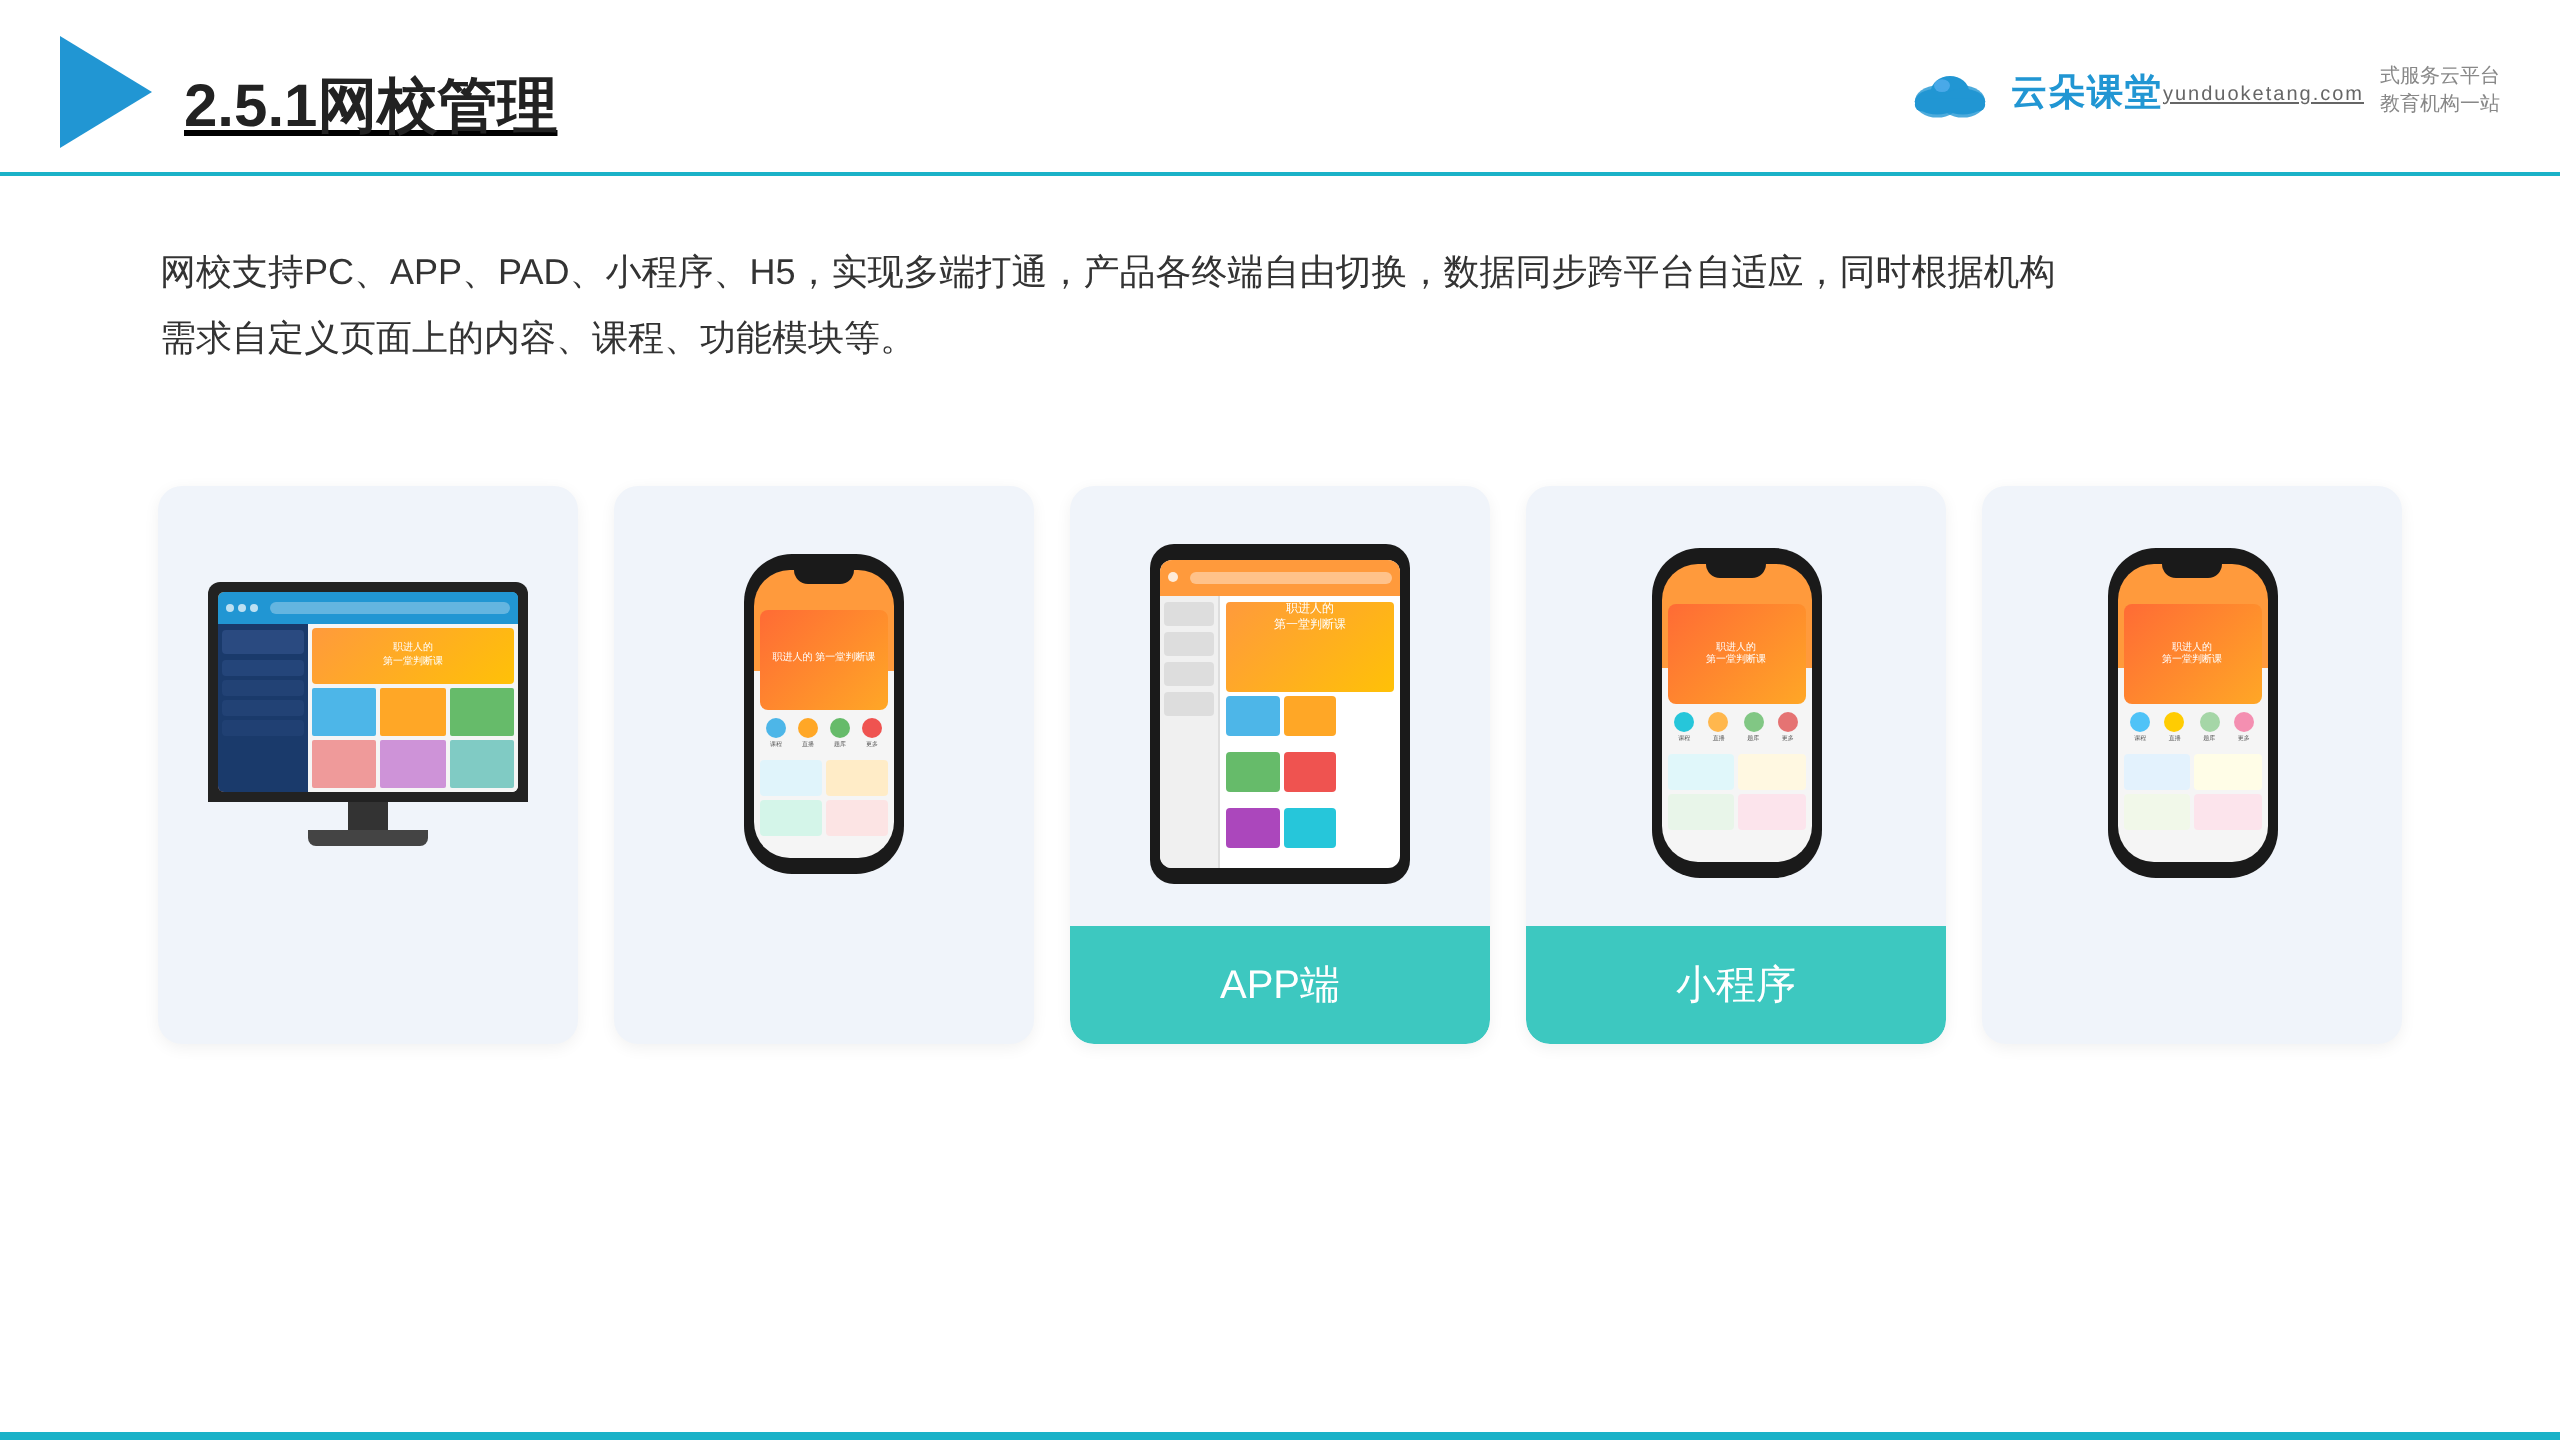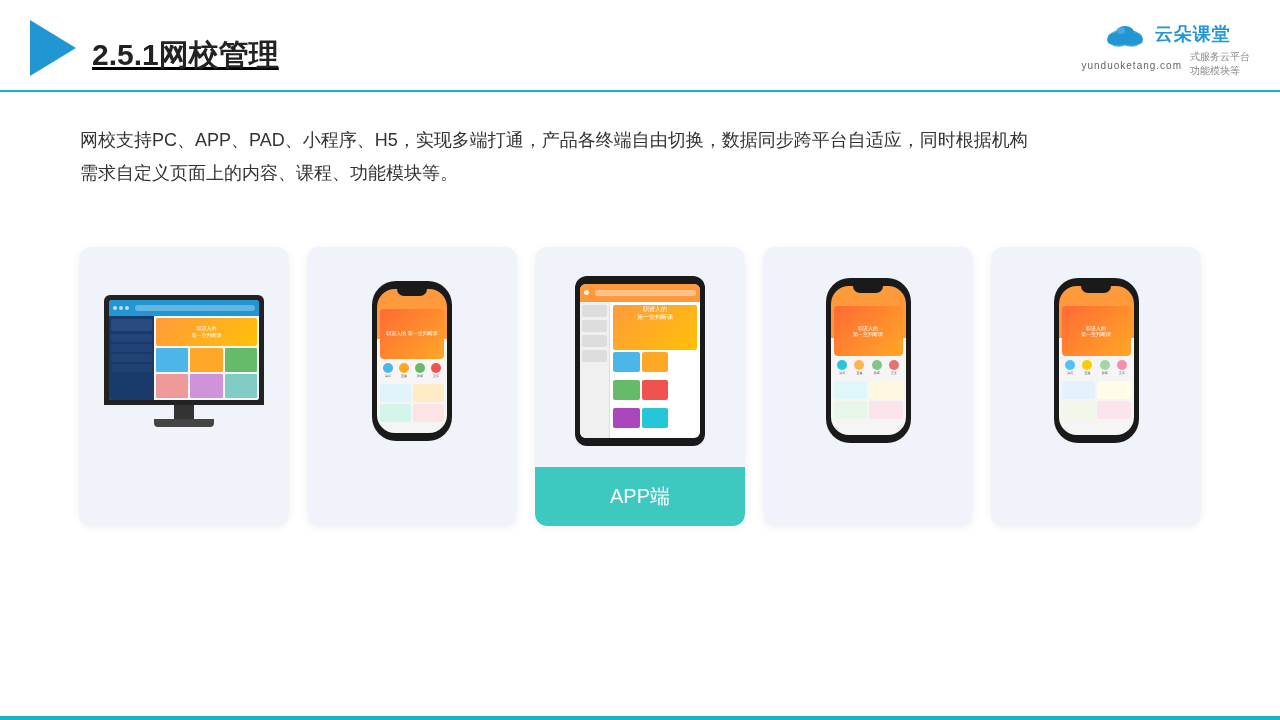--- a/index.html
+++ b/index.html
@@ -33,21 +33,20 @@
       border-bottom: 28px solid transparent;
       border-left: 46px solid #2196d3;
     }
     .page-title {
       font-size: 30px;
       font-weight: bold;
       color: #222;
     }
     .header-logo {
       display: flex;
-      flex-direction: column;
       align-items: center;
     }
     .cloud-logo {
       display: flex;
       align-items: center;
       gap: 6px;
     }
     .cloud-icon {
       width: 48px;
       height: 32px;
@@ -56,20 +55,21 @@
       font-size: 18px;
       color: #2196d3;
       font-weight: bold;
       letter-spacing: 1px;
     }
     .logo-text-en {
       font-size: 10px;
       color: #666;
       letter-spacing: 1px;
       margin-top: 2px;
+      text-decoration: underline;
     }
 
     
     .description {
       padding: 32px 80px 16px 80px;
       font-size: 18px;
       color: #333;
       line-height: 1.85;
     }
 
@@ -387,21 +387,21 @@
         <rect x="8" y="24" width="44" height="8" rx="4" fill="#2196d3"></rect>
 
         <ellipse cx="25" cy="16" rx="5" ry="4" fill="#64b5f6" opacity="0.6"></ellipse>
       </svg>
       <span class="logo-text-cn">云朵课堂</span>
     </div>
     <div style="display:flex; gap:8px; align-items:center;">
       <span class="logo-text-en">yunduoketang.com</span>
       <div style="font-size:10px; color:#888; line-height:1.4; text-align:left;">
         <div>式服务云平台</div>
-        <div>功能模块等</div>
+        <div>教育机构一站</div>
       </div>
     </div>
   </div>
 </div>
 
 <div class="description">
   <p>
     网校支持PC、APP、PAD、小程序、H5，实现多端打通，产品各终端自由切换，数据同步跨平台自适应，同时根据机构<br>需求自定义页面上的内容、课程、功能模块等。
   </p>
 </div>
@@ -556,20 +556,21 @@
             <div class="phone-cards">
               <div class="phone-card-item" style="background:#e0f7fa;"></div>
               <div class="phone-card-item" style="background:#fff8e1;"></div>
               <div class="phone-card-item" style="background:#e8f5e9;"></div>
               <div class="phone-card-item" style="background:#fce4ec;"></div>
             </div>
           </div>
         </div>
       </div>
     </div>
+    <div class="card-label">小程序</div>
   </div>
 
   <div class="card">
     <div class="card-image-area">
       <div class="phone-frame" style="width:85px; height:165px;">
         <div class="phone-notch"></div>
         <div class="phone-screen">
           <div class="phone-screen-content">
             <div class="phone-banner">
               <div class="phone-banner-text">职进人的<br>第一堂判断课</div>

